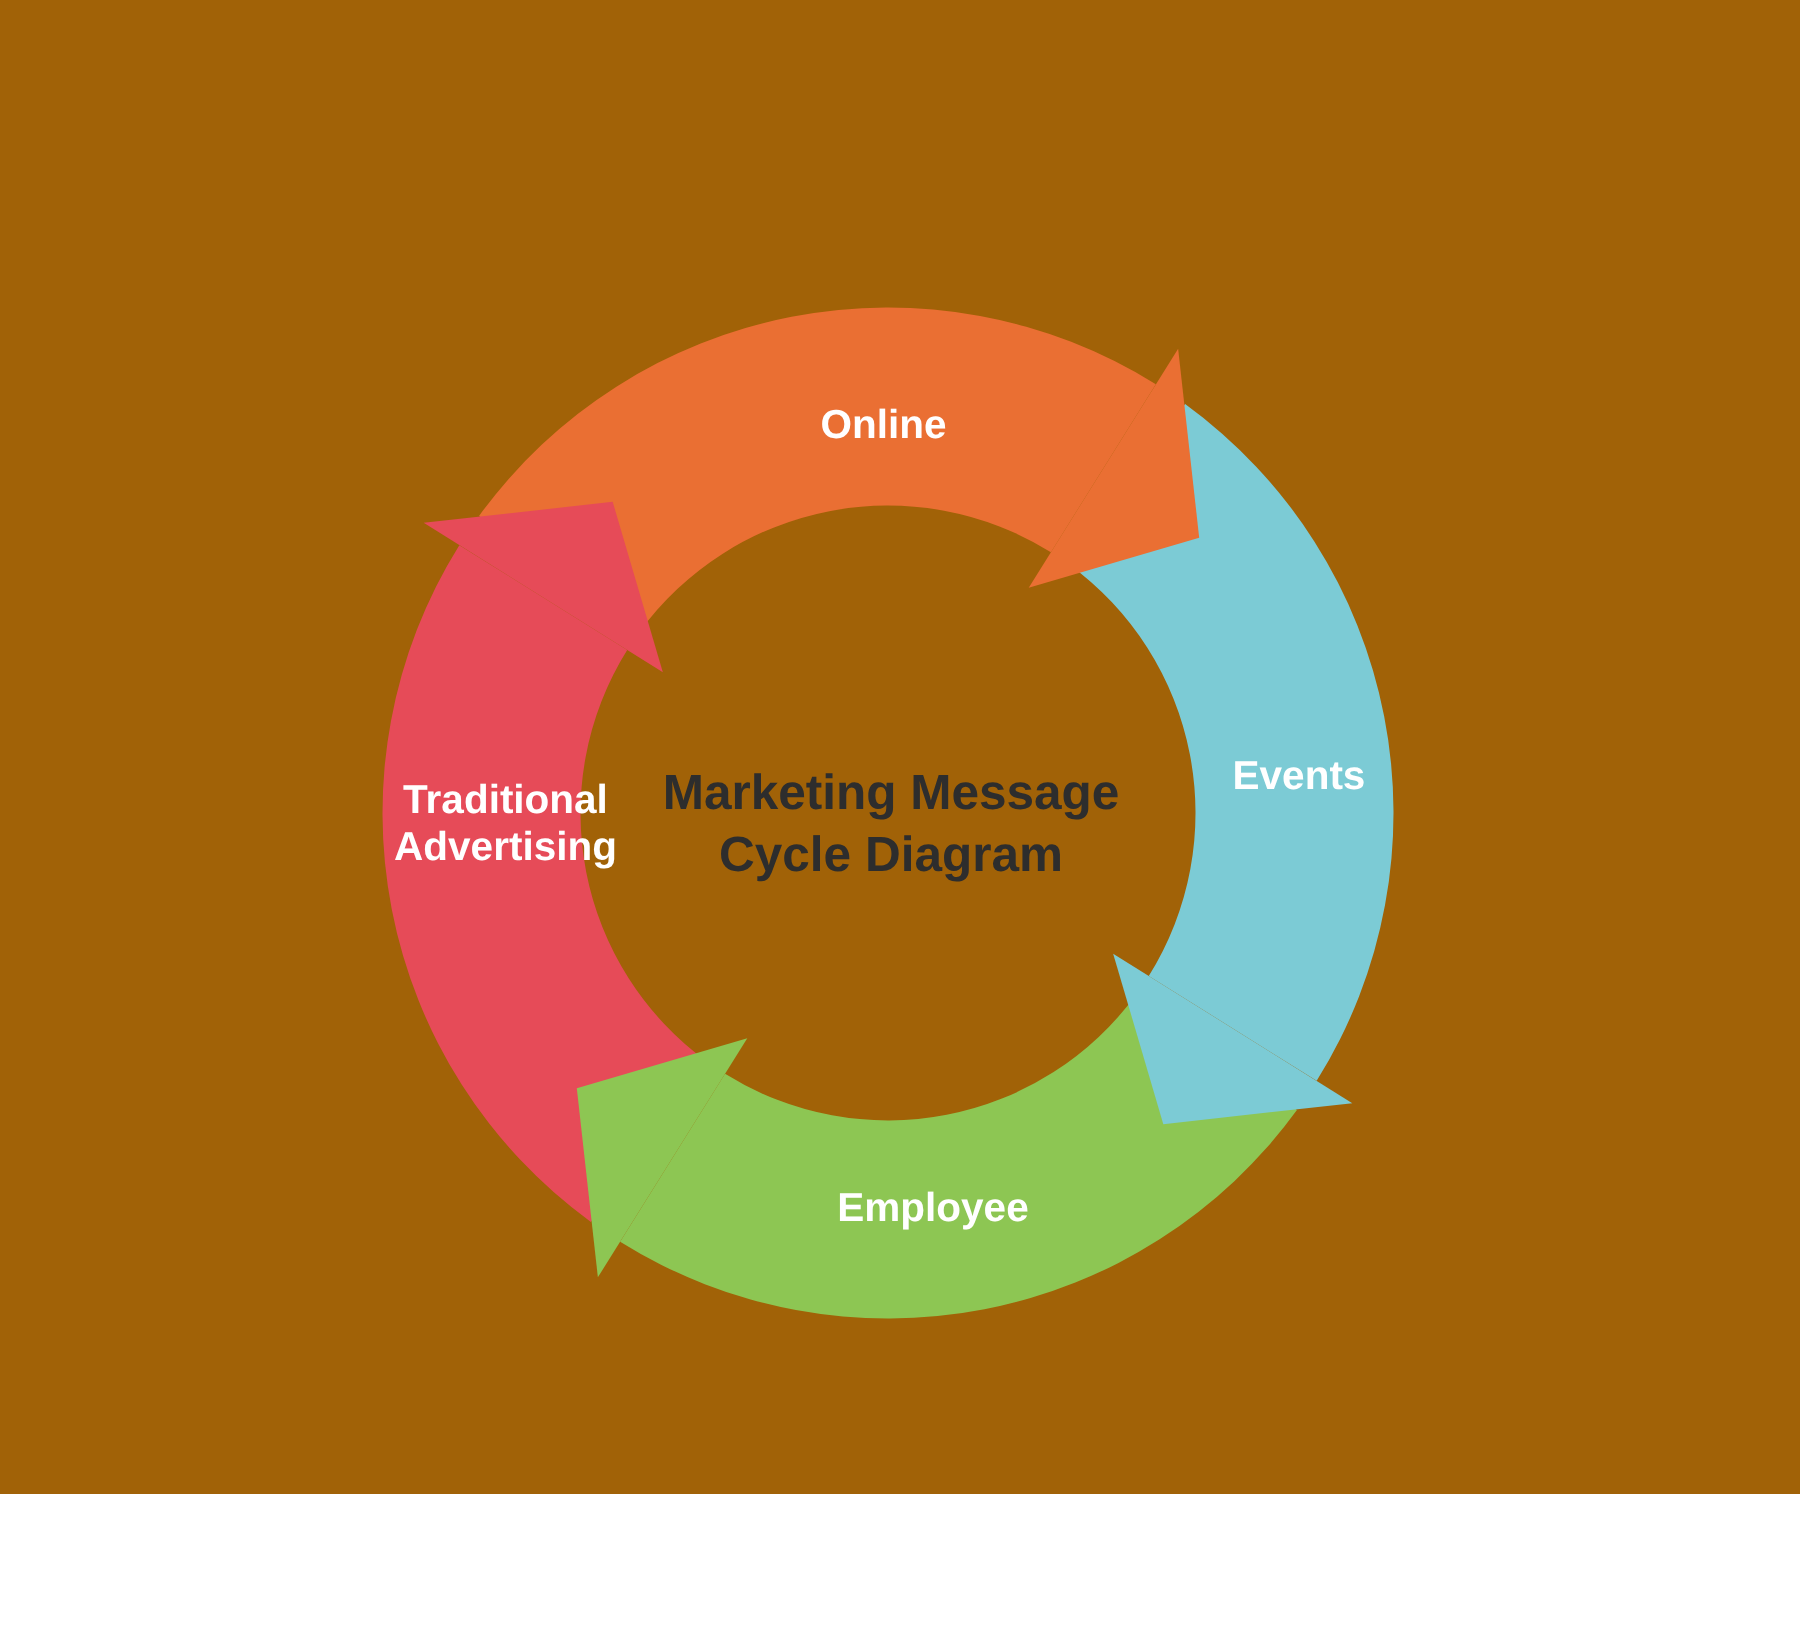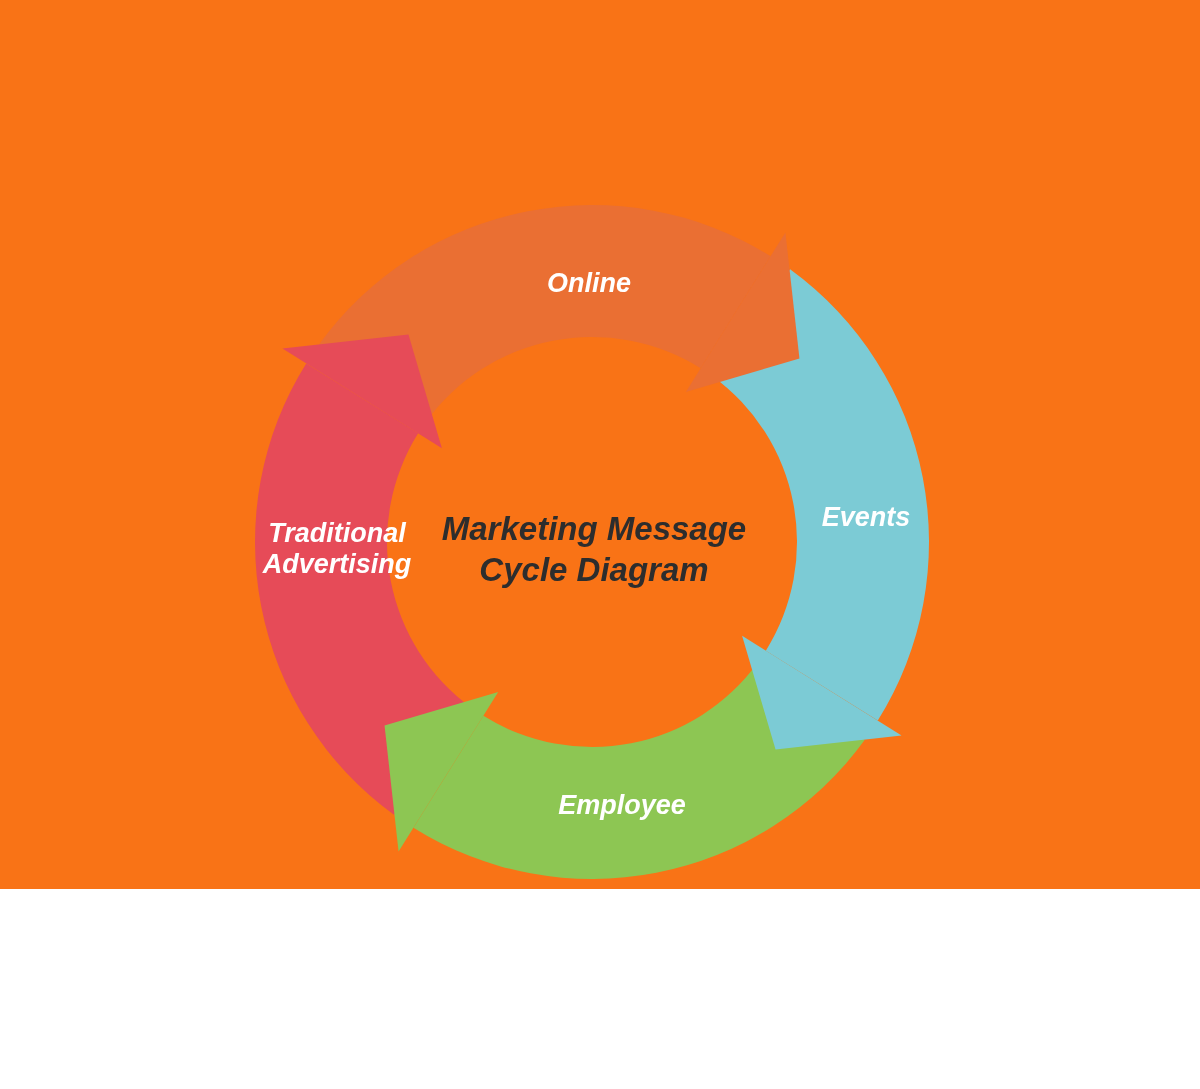--- a/index.html
+++ b/index.html
@@ -3,25 +3,24 @@
 <meta charset="utf-8">
 <style>
   html, body {
     margin: 0;
     padding: 0;
     background: #ffffff;
   }
   .stage {
     position: relative;
     width: 1200px;
-    height: 889px;
-    background: #f97316;
+    height: 996px;
+    background: #a16207;
     overflow: hidden;
     font-family: "Liberation Sans", sans-serif;
-    font-style: italic;
   }
   svg { display: block; }
   .seg-label {
     font-family: "Liberation Sans", sans-serif;
     font-size: 27px;
     font-weight: 700;
     text-anchor: middle;
     dominant-baseline: central;
   }
   .title-line {

